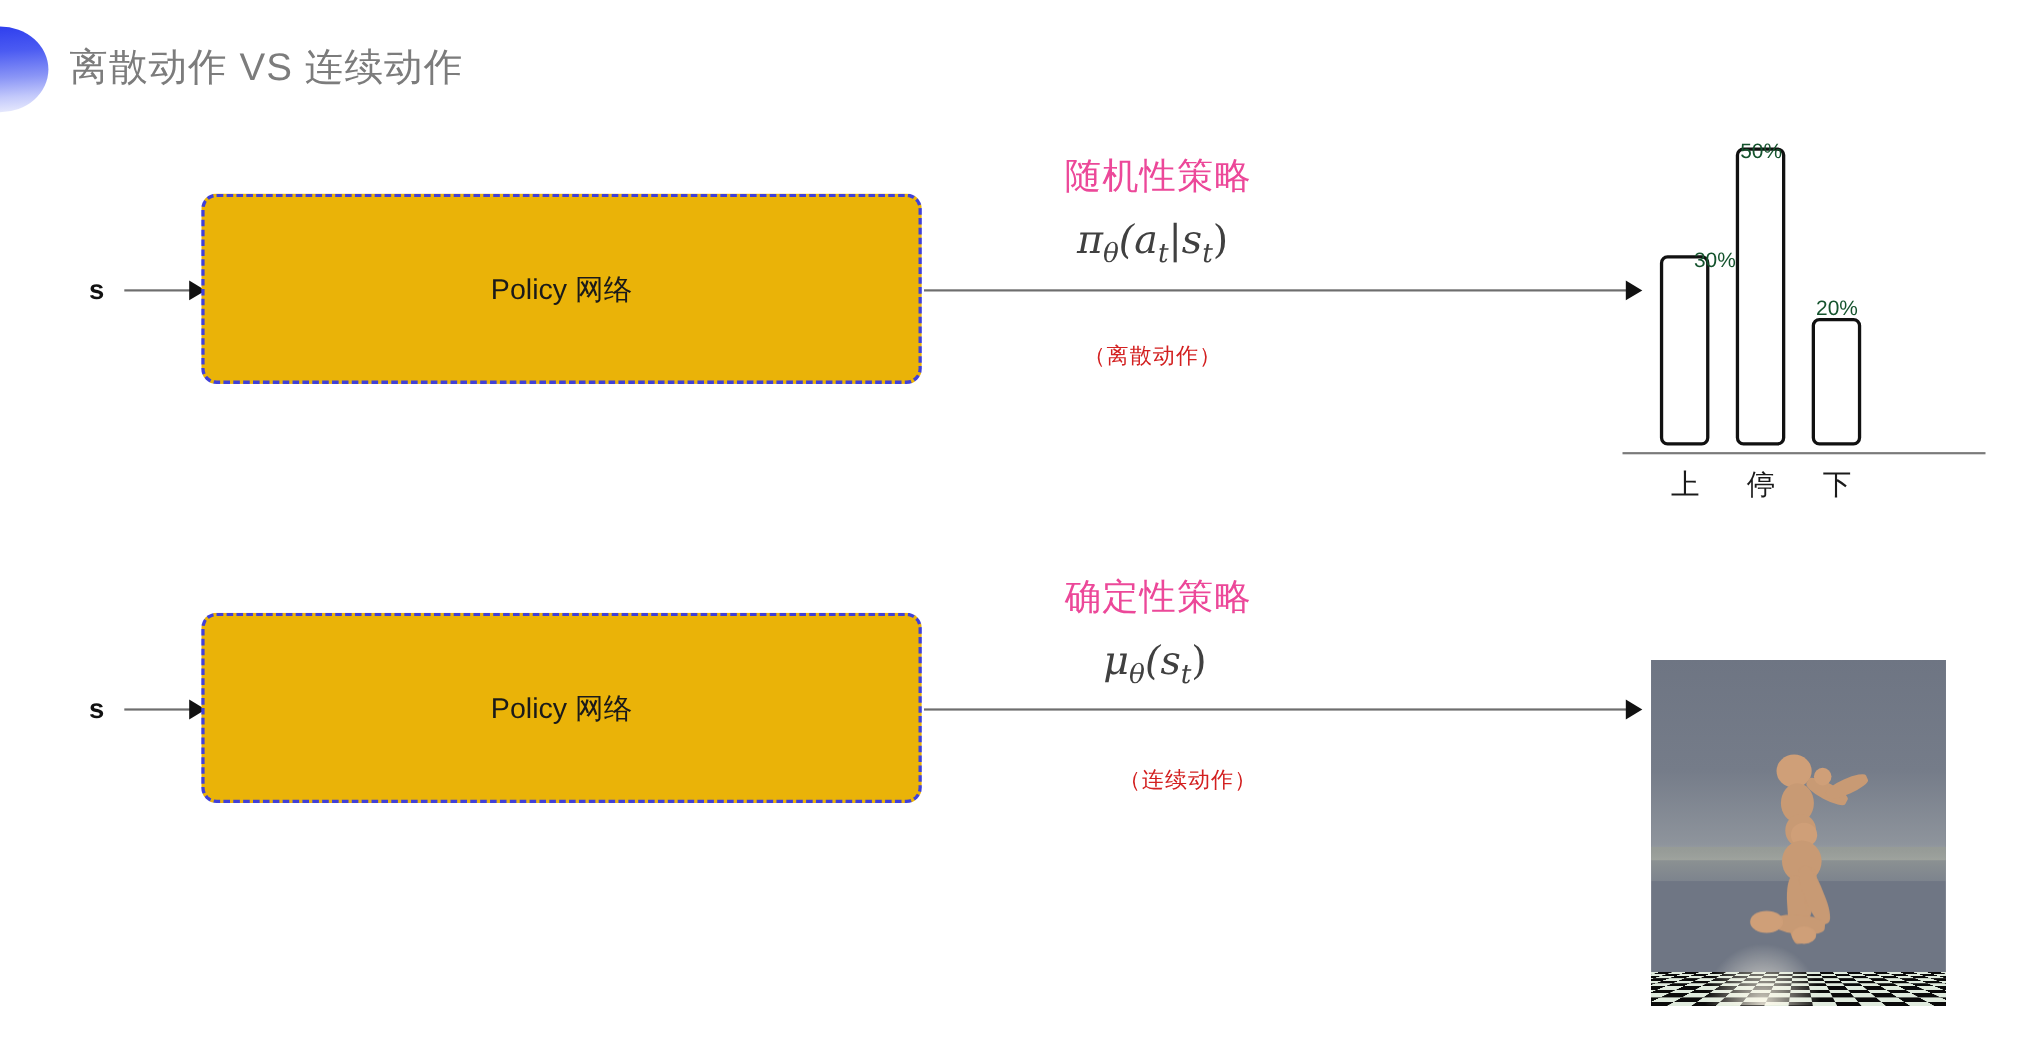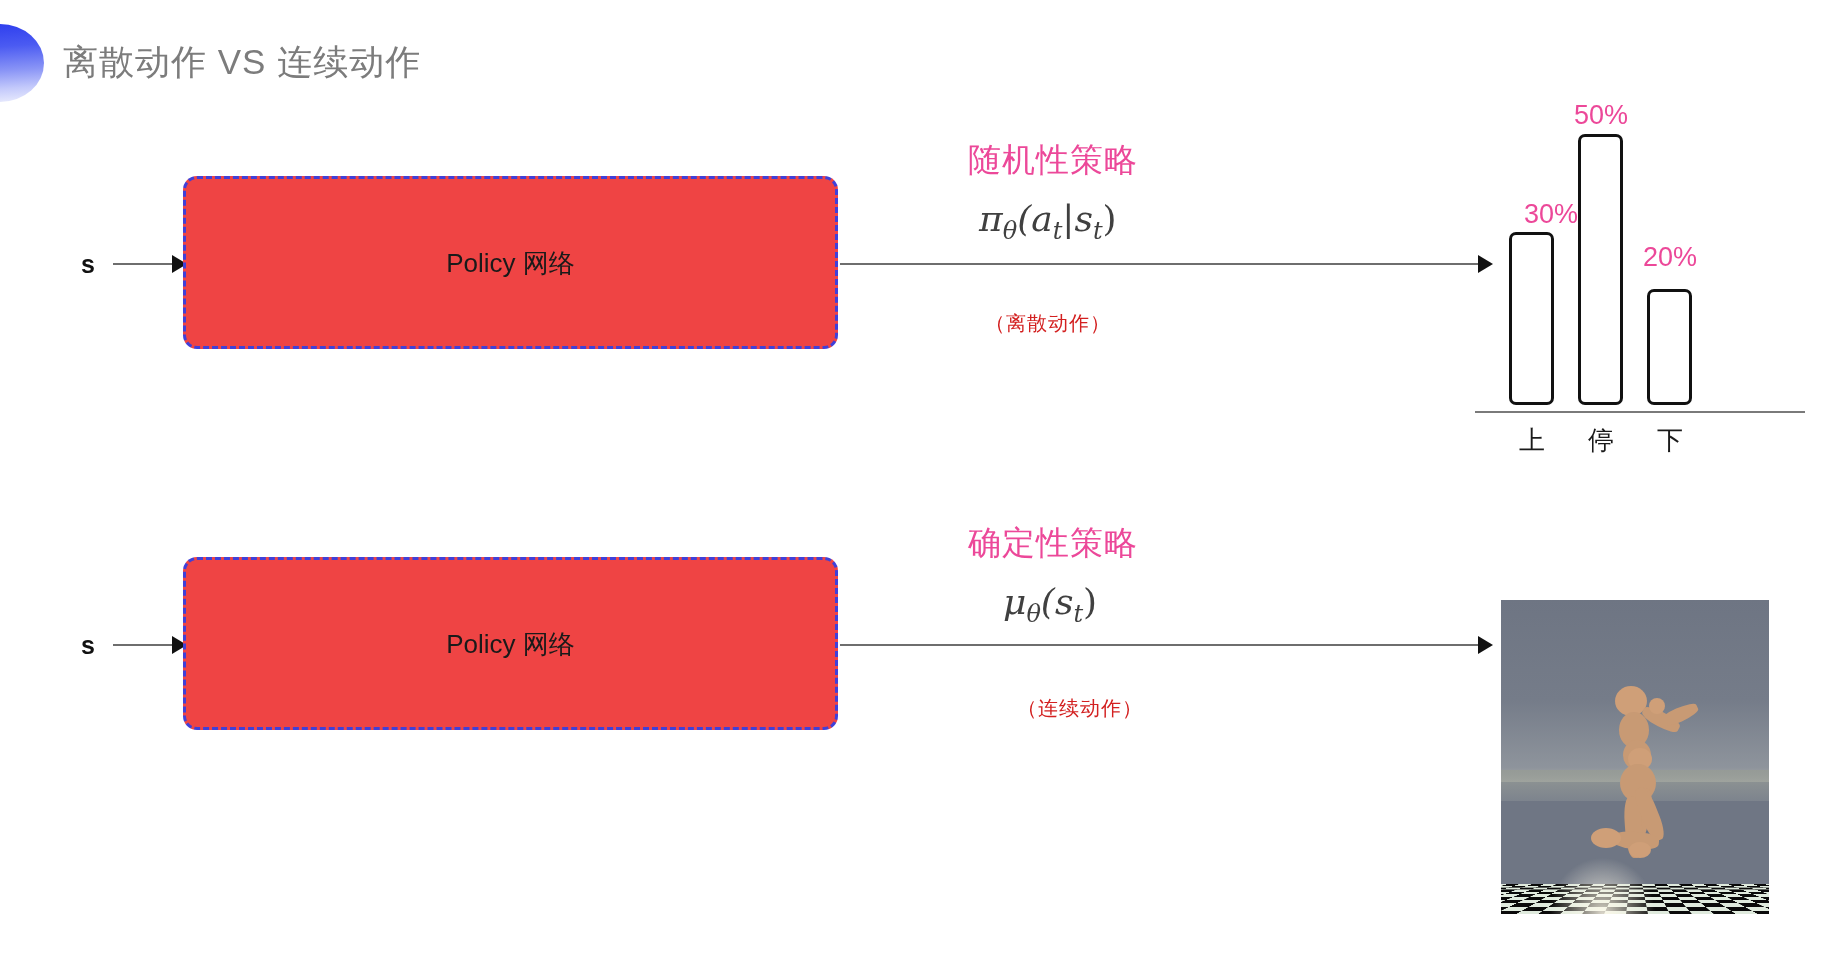--- a/index.html
+++ b/index.html
@@ -24,21 +24,21 @@
     white-space:nowrap;
     font-weight:400;
   }
 
   
   .policy-box{
     position:absolute;
     border:3px dashed #4040d8;
     border-radius:14px;
     box-sizing:border-box;
-    background:#ef4444;
+    background:#eab308;
   }
   .policy-label{
     position:absolute;left:0;right:0;top:50%;
     transform:translateY(-50%);
     text-align:center;
     font-size:26px;
     color:#1a1a1a;
     white-space:nowrap;
   }
   .s-label{
@@ -78,22 +78,23 @@
   
   #bar-chart{position:absolute;left:1460px;top:95px;width:360px;height:310px;}
   .bar{
     position:absolute;bottom:0;
     border:3px solid #111111;
     border-radius:7px;
     background:#ffffff;
     box-sizing:border-box;
   }
   .bar-value{
-    position:absolute;font-size:27px;color:#ec4899;white-space:nowrap;
+    position:absolute;font-size:19px;color:#14532d;white-space:nowrap;
     text-align:center;
+    margin-top:28px;
   }
   .bar-cat{
     position:absolute;font-size:26px;color:#1a1a1a;white-space:nowrap;
     text-align:center;
   }
   #bar-axis{
     position:absolute;left:1475px;top:411px;width:330px;height:2px;background:#7a7a7a;
   }
 
   

